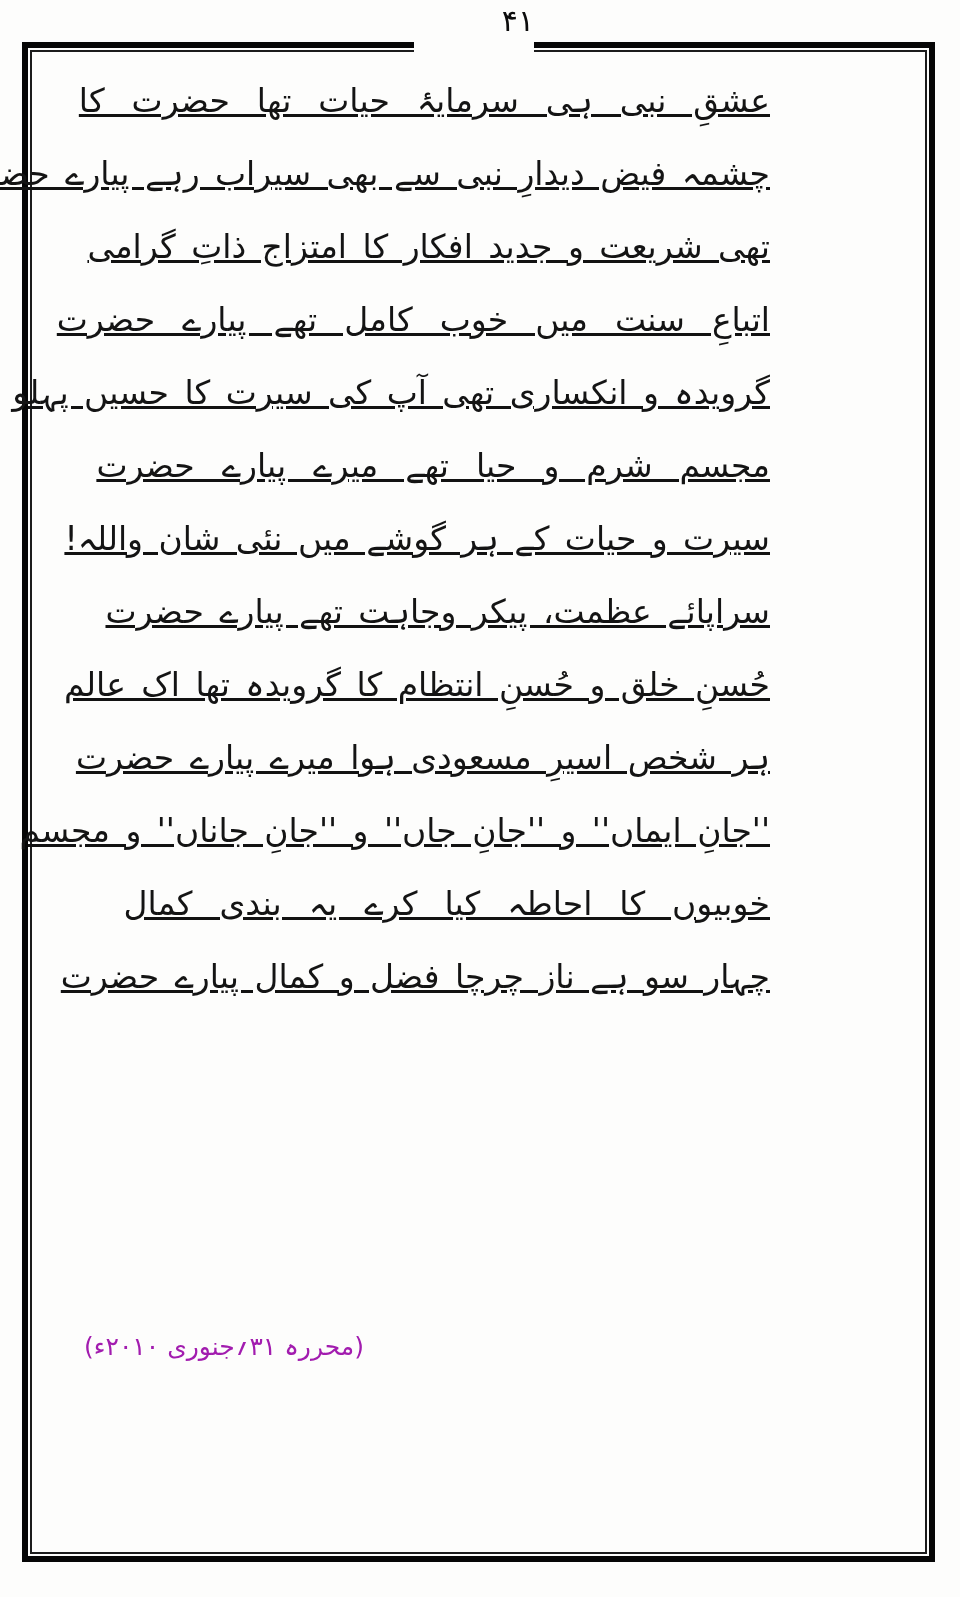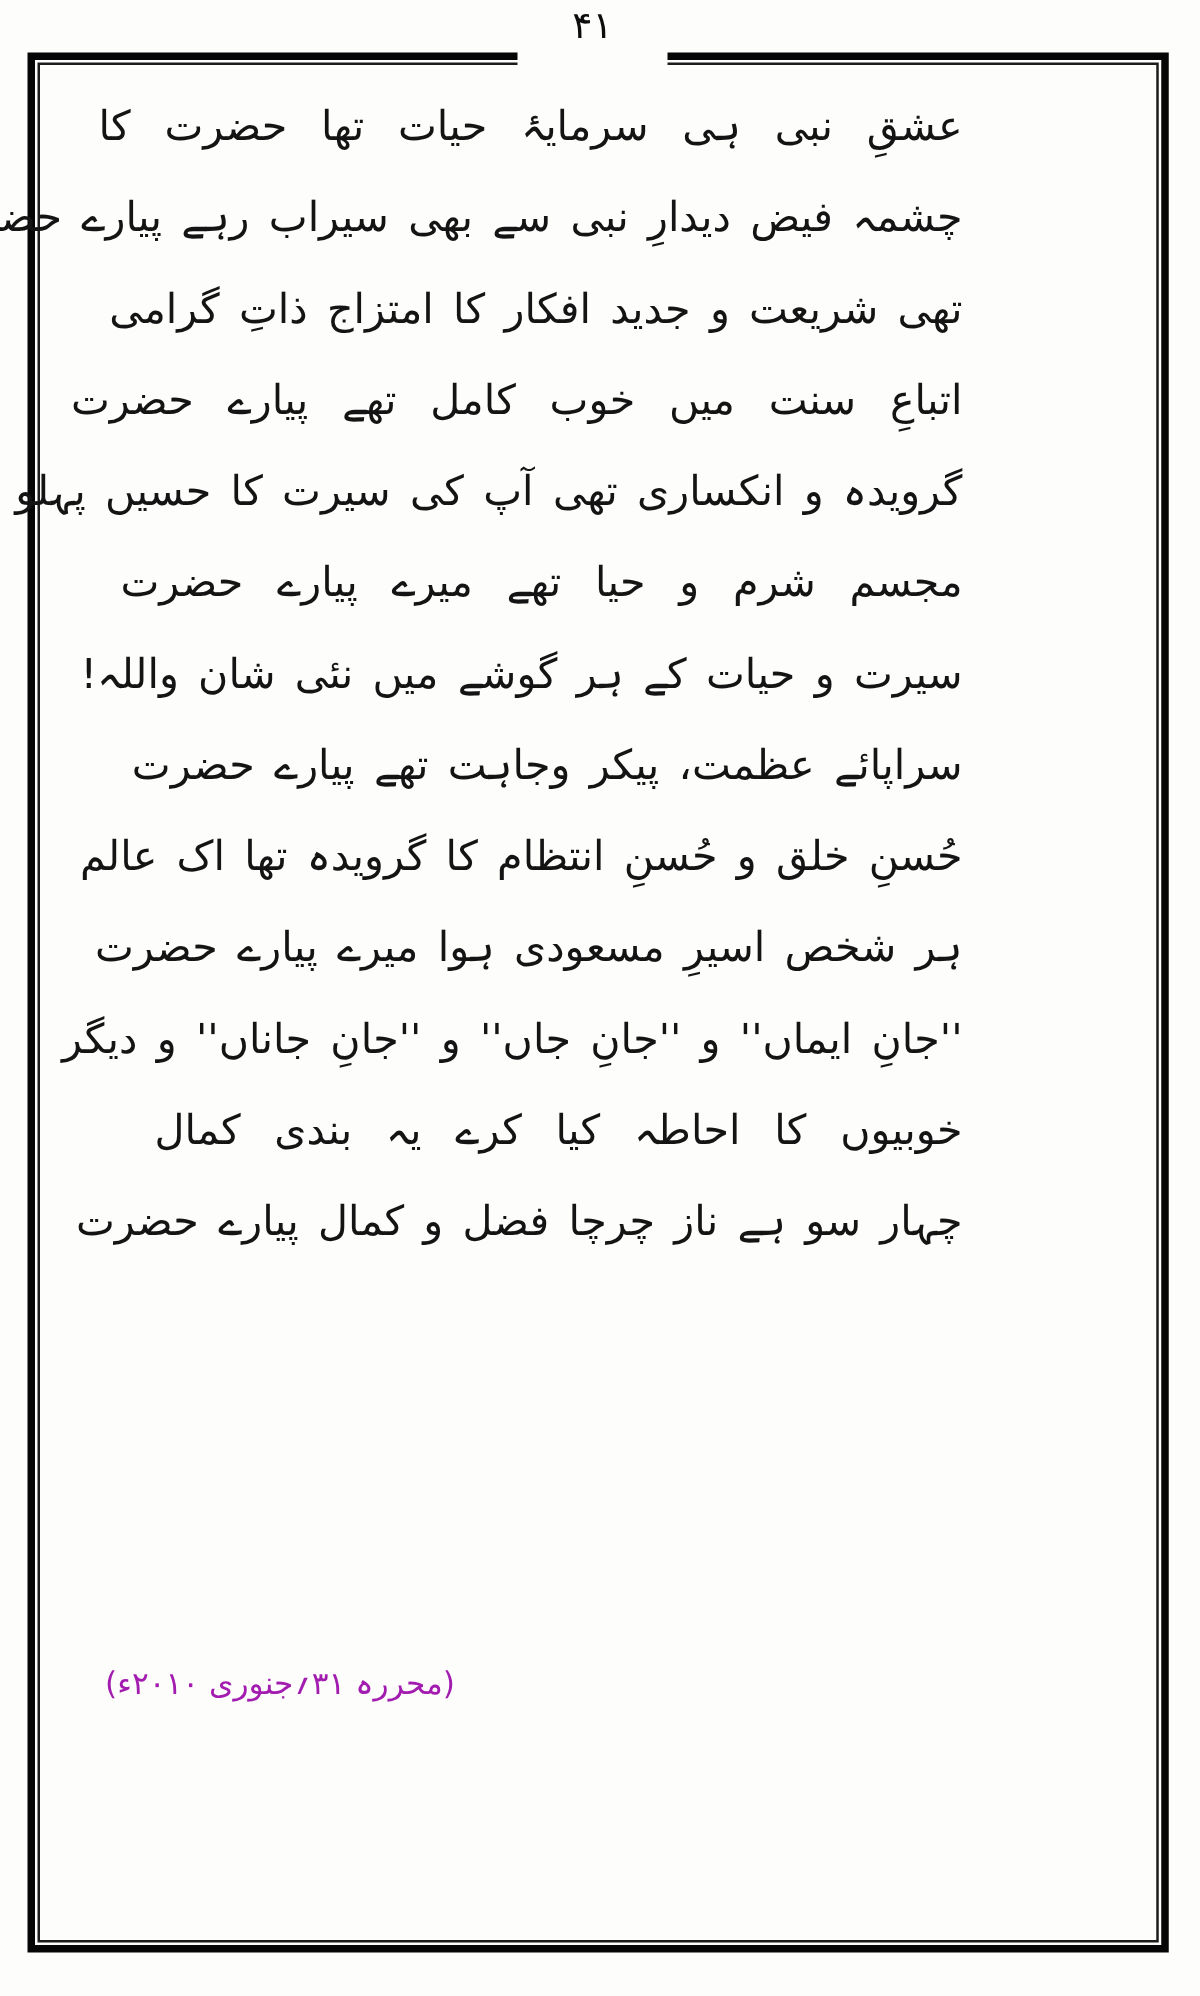--- a/index.html
+++ b/index.html
@@ -40,36 +40,37 @@
     width: 120px;
     height: 26px;
     background: #fdfdfc;
     z-index: 2;
   }
   .page-number {
     position: absolute;
     left: 414px;
     top: 2px;
     width: 120px;
-    text-align: center;
+    text-align: right;
     font-size: 30px;
     line-height: 38px;
     letter-spacing: 2px;
     z-index: 3;
     color: #0c0c0c;
   }
 
   
   .poem {
     position: absolute;
     top: 64px;
     right: 190px;
     left: 70px;
     direction: rtl;
     z-index: 1;
+    text-decoration: underline;
   }
   .poem p.verse {
     margin: 0;
     font-size: 33px;
     line-height: 73px;
     white-space: nowrap;
     word-spacing: 0.15em;
     color: #141414;
   }
   .poem p.verse.spread {
@@ -101,18 +102,18 @@
   <p class="verse spread">عشقِ نبی ہی سرمایۂ حیات تھا حضرت کا</p>
   <p class="verse">چشمہ فیض دیدارِ نبی سے بھی سیراب رہے پیارے حضرت</p>
   <p class="verse">تھی شریعت و جدید افکار کا امتزاج ذاتِ گرامی</p>
   <p class="verse spread">اتباعِ سنت میں خوب کامل تھے پیارے حضرت</p>
   <p class="verse">گرویدہ و انکساری تھی آپ کی سیرت کا حسیں پہلو</p>
   <p class="verse spread">مجسم شرم و حیا تھے میرے پیارے حضرت</p>
   <p class="verse">سیرت و حیات کے ہر گوشے میں نئی شان واللہ!</p>
   <p class="verse">سراپائے عظمت، پیکر وجاہت تھے پیارے حضرت</p>
   <p class="verse">حُسنِ خلق و حُسنِ انتظام کا گرویدہ تھا اک عالم</p>
   <p class="verse">ہر شخص اسیرِ مسعودی ہوا میرے پیارے حضرت</p>
-  <p class="verse">''جانِ ایماں'' و ''جانِ جاں'' و ''جانِ جاناں'' و دیگر</p>
+  <p class="verse">''جانِ ایماں'' و ''جانِ جاں'' و ''جانِ جاناں'' و مجسم</p>
   <p class="verse spread">خوبیوں کا احاطہ کیا کرے یہ بندی کمال</p>
   <p class="verse">چہار سو ہے ناز چرچا فضل و کمال پیارے حضرت</p>
 </div>
 
 <div class="date-note">(محررہ ۳۱؍جنوری ۲۰۱۰ء)</div>
 
 </body></html>

